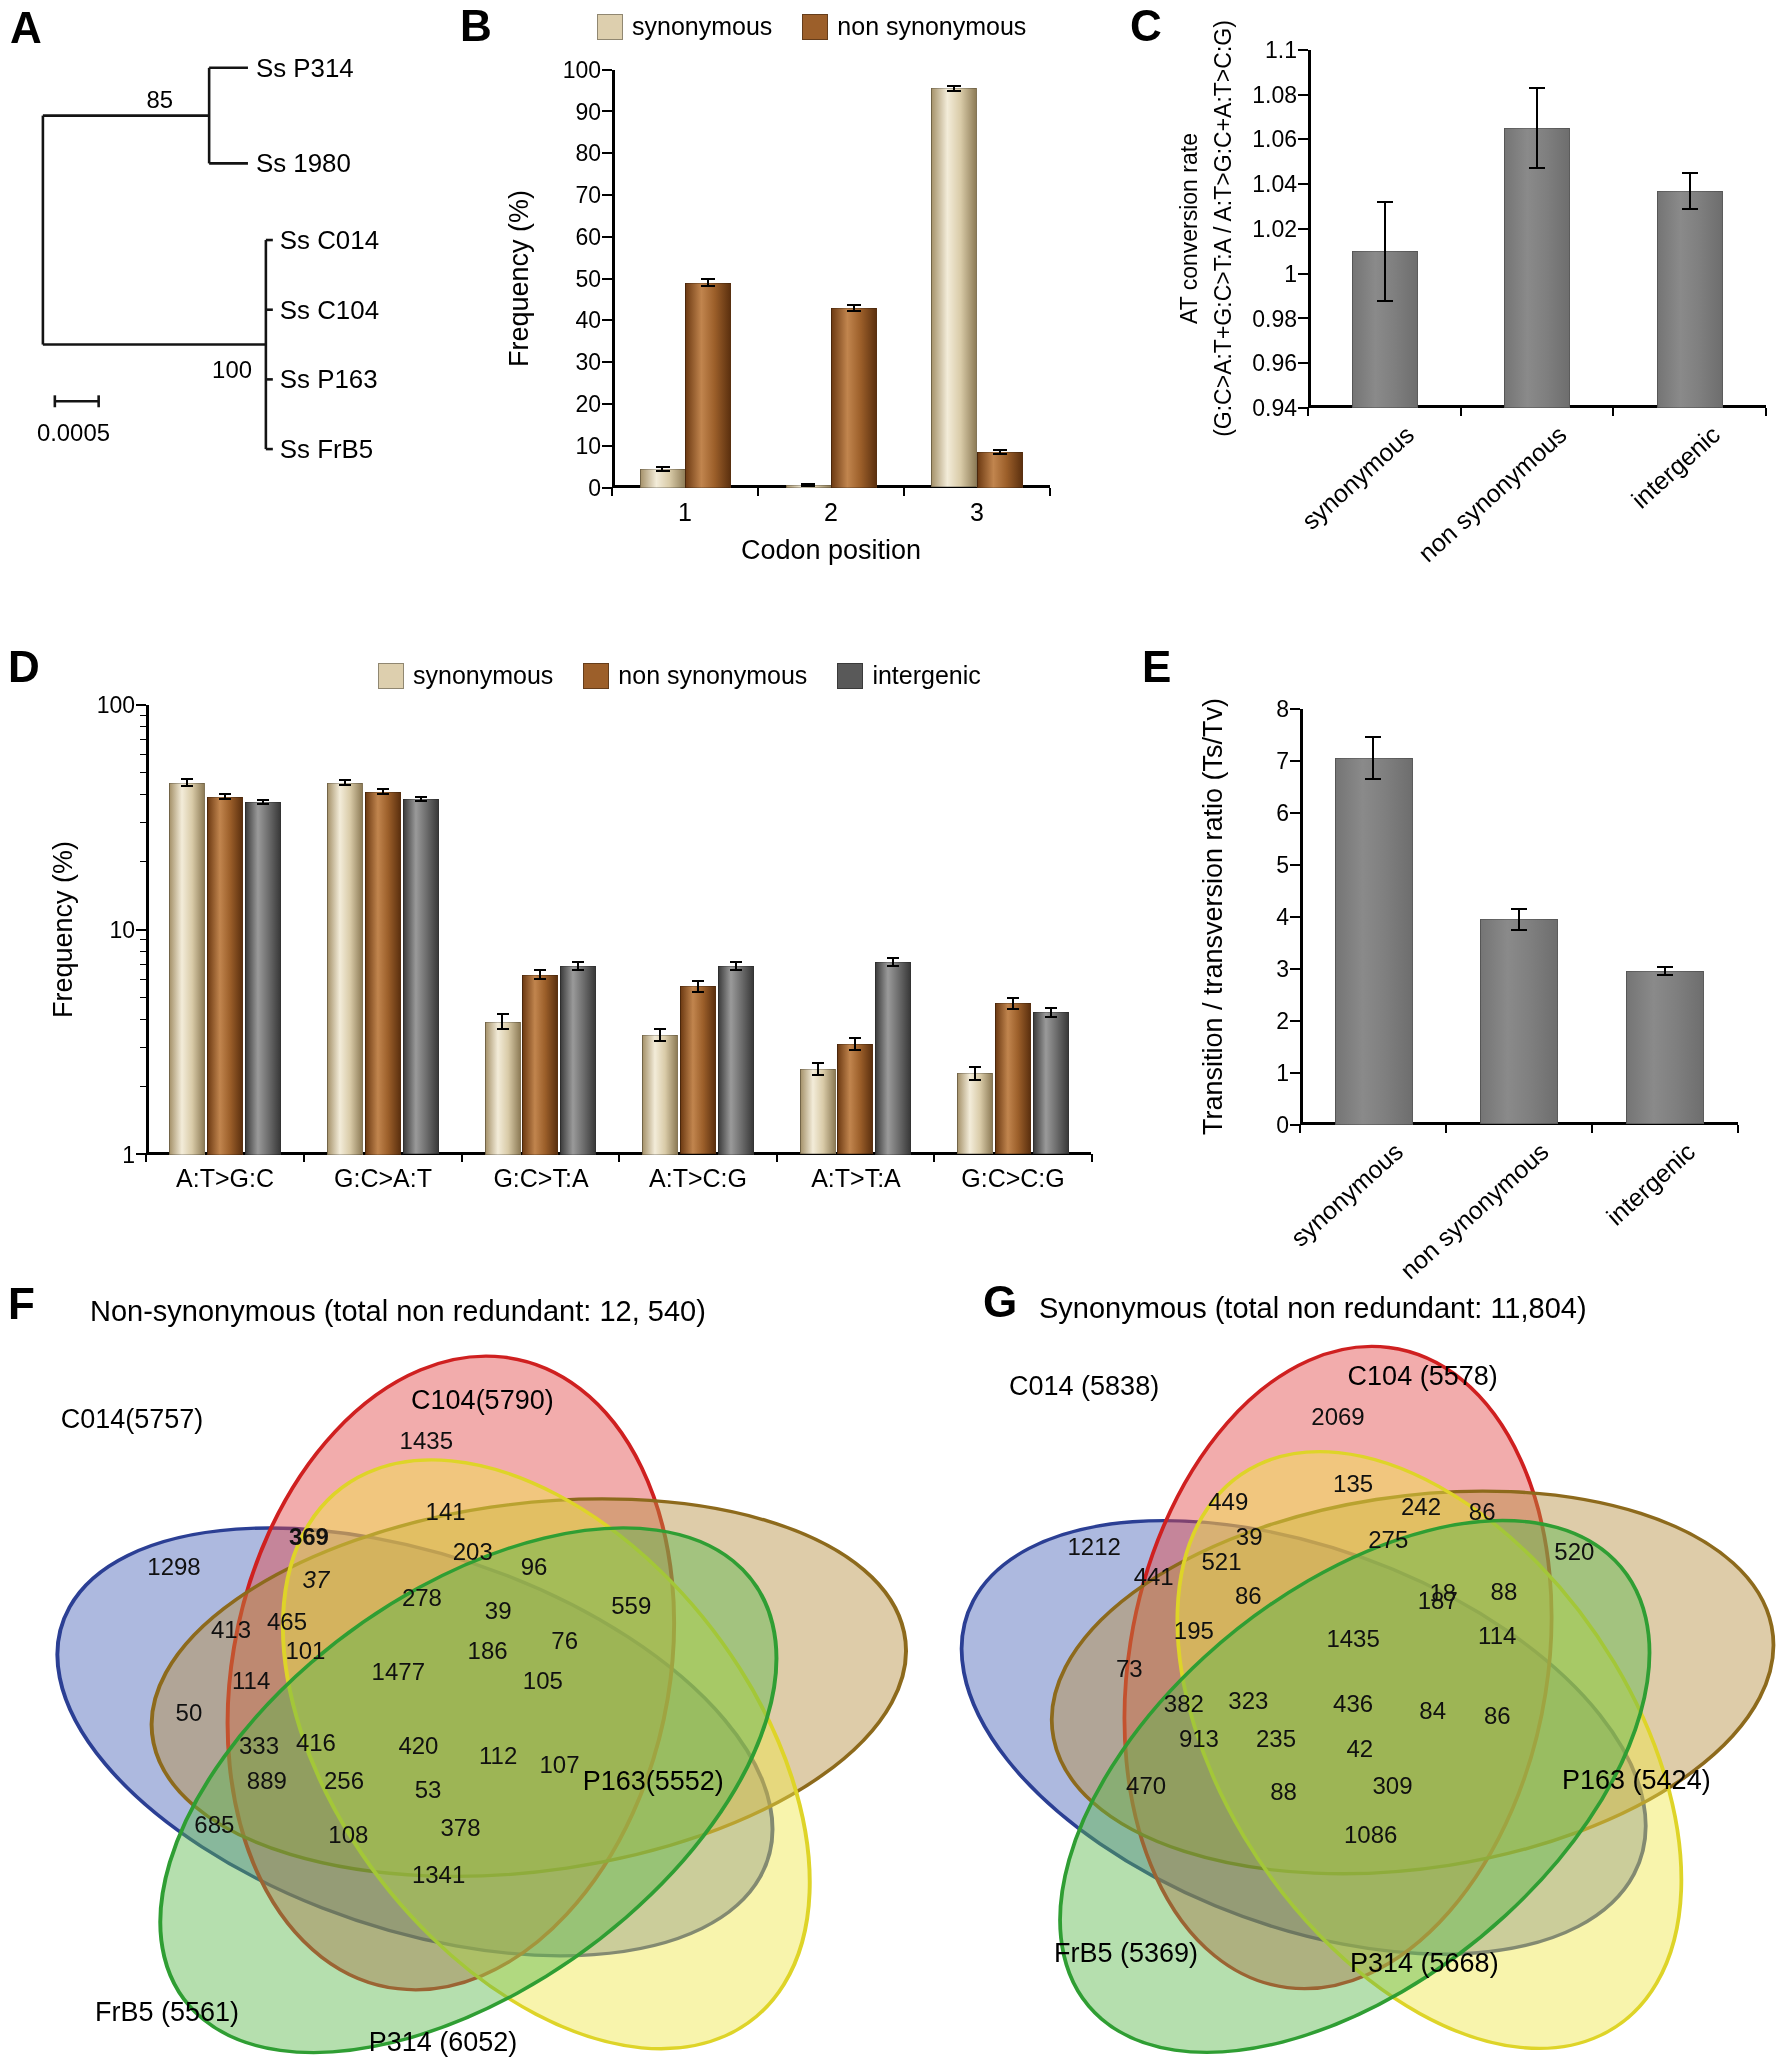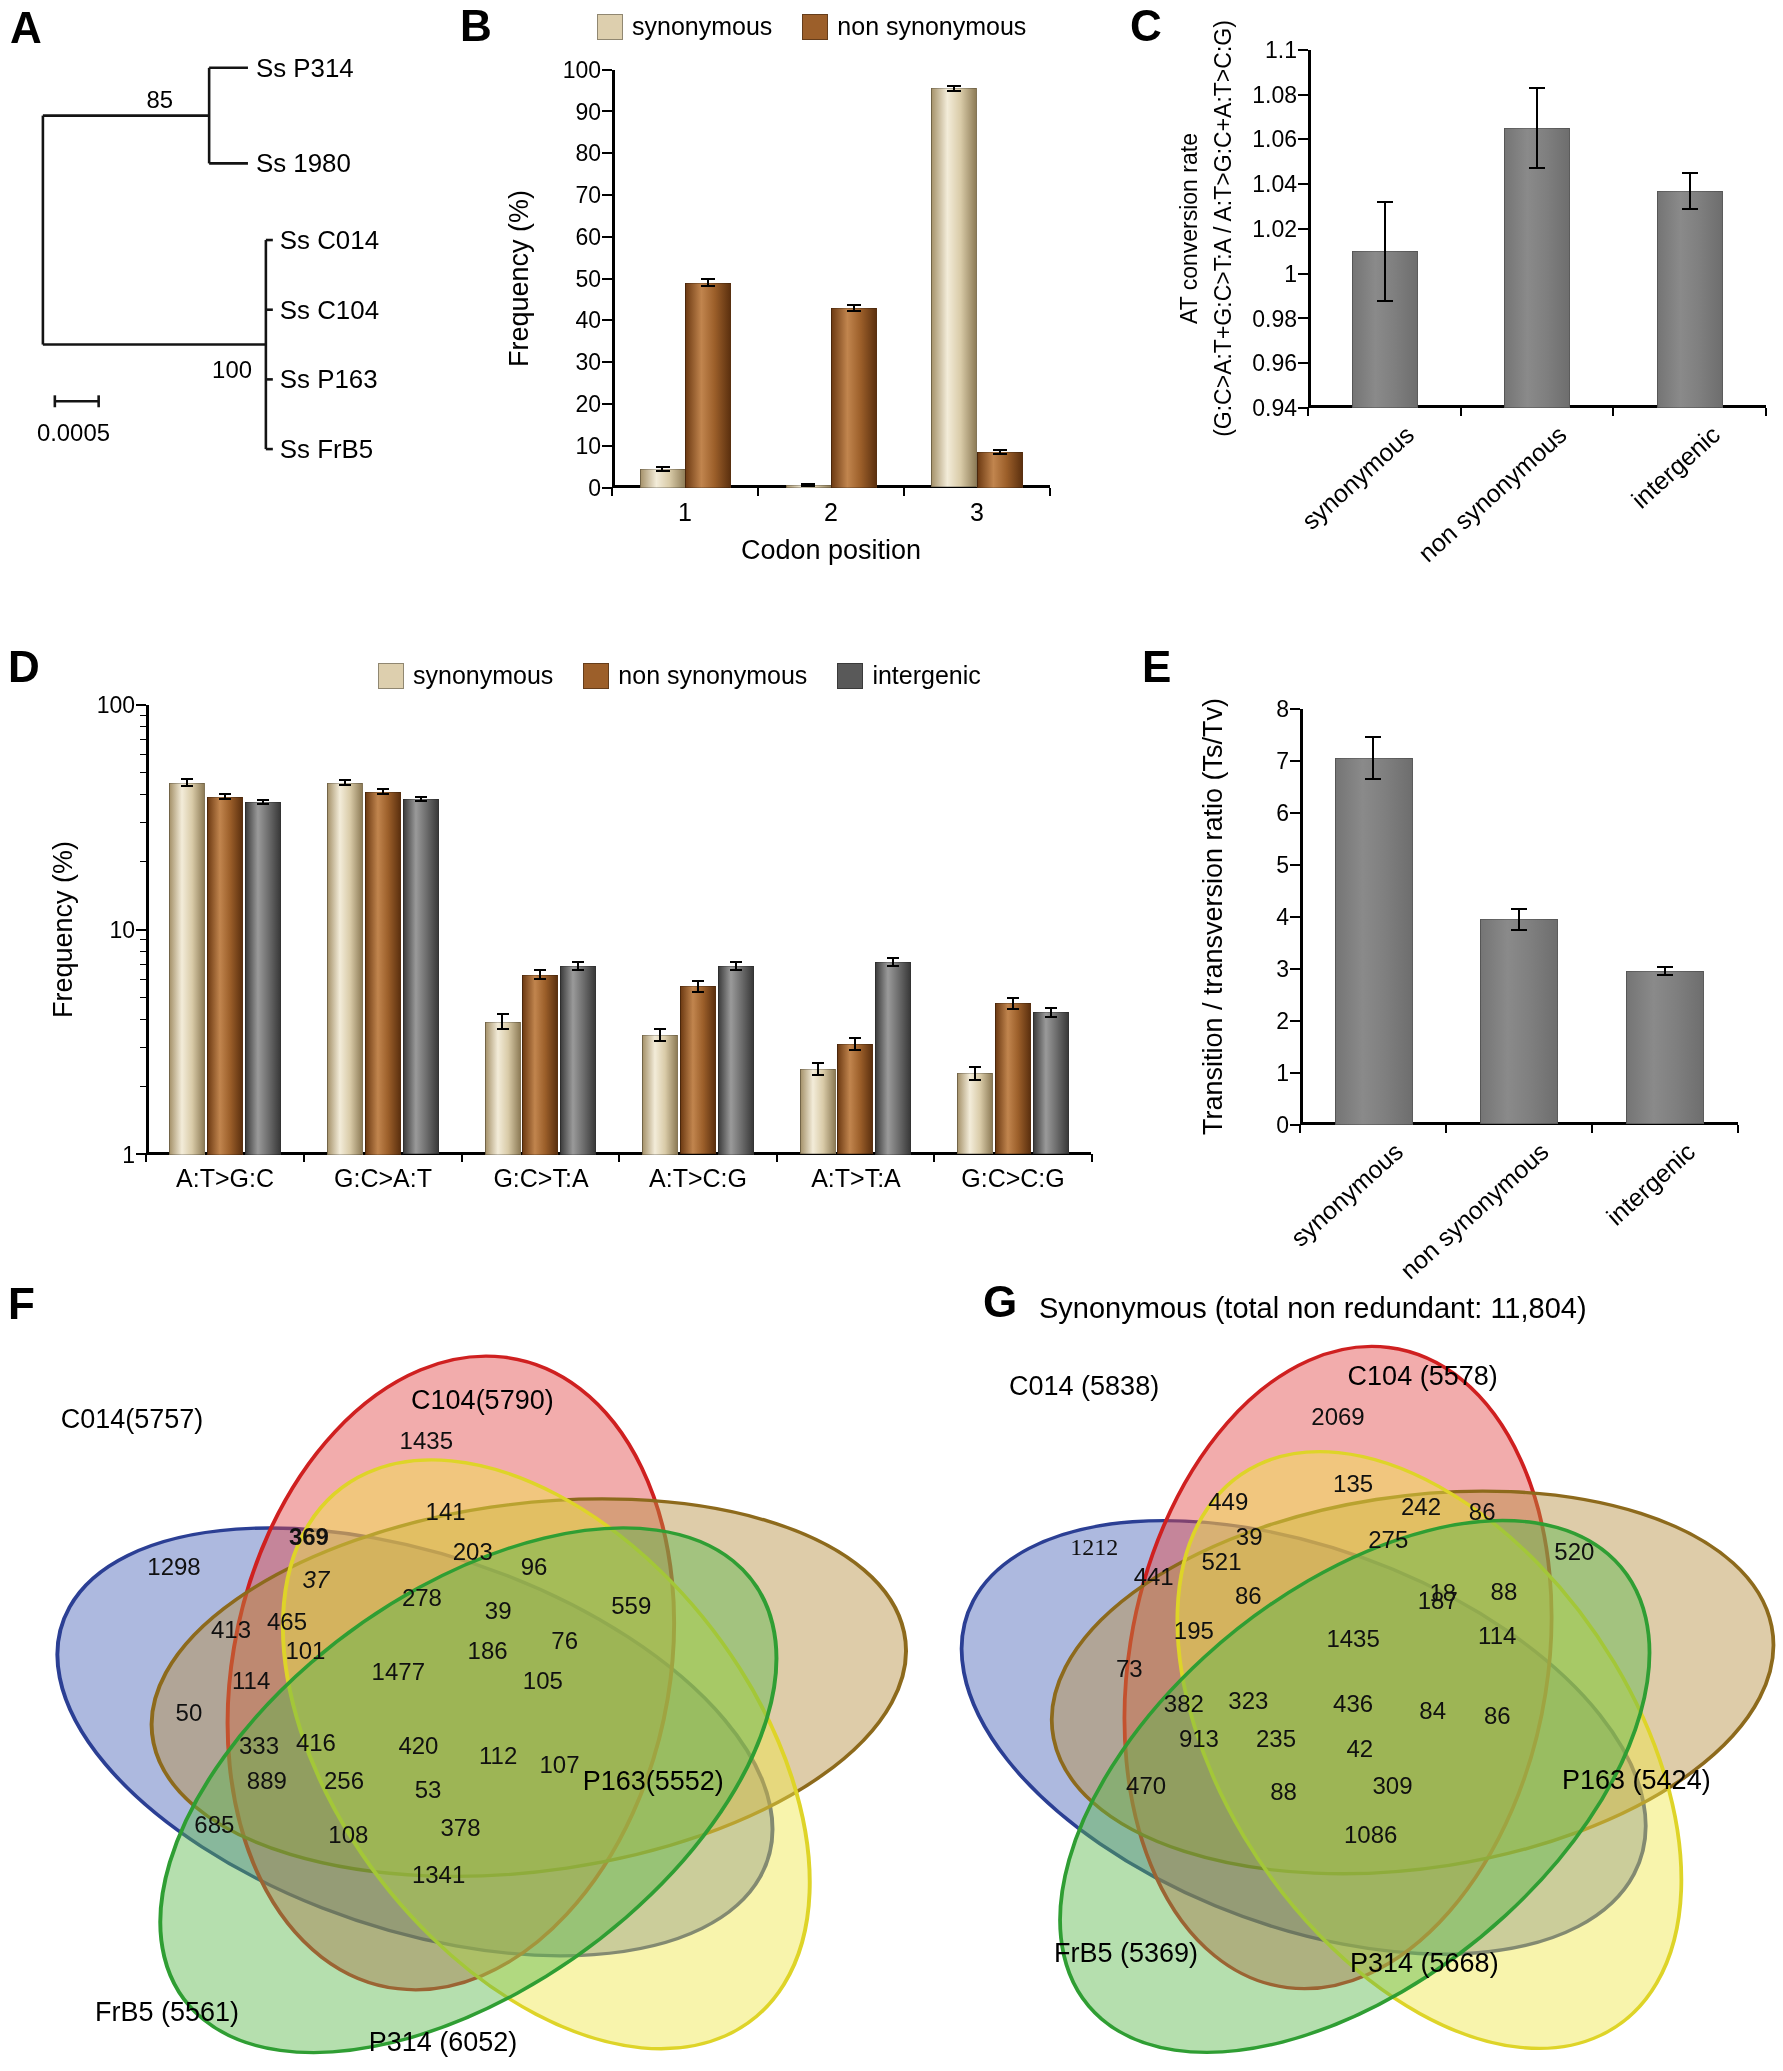--- a/index.html
+++ b/index.html
@@ -347,20 +347,21 @@
       <div class="err" style="left: 478px; top: 319px; width: 16px; height: 2px;"></div>
       <div class="err" style="left: 478px; top: 327px; width: 16px; height: 2px;"></div>
       <div class="vline" style="left: 120px; top: 478px; width: 2px; height: 8px;"></div>
       <div class="vline" style="left: 266px; top: 478px; width: 2px; height: 8px;"></div>
       <div class="vline" style="left: 412px; top: 478px; width: 2px; height: 8px;"></div>
       <div class="vline" style="left: 558px; top: 478px; width: 2px; height: 8px;"></div>
       <div class="rot90 axis-title" style="position: absolute; left: -364px; top: 254px; width: 796px;">Transition / transversion ratio (Ts/Tv)</div>
     </div>
 
   <div class="panel-letter" style="left:8px;top:1282px;">F</div>
+  <div class="fig-title" style="left:90px;top:1295px;">Non-synonymous (total non redundant: 12, 540)</div>
   <div class="venn" id="venn-F">
       <svg viewBox="0 0 100 100" preserveAspectRatio="none">
         <ellipse cx="42.8" cy="55.1" rx="43.5" ry="25" transform="rotate(25 42.8 55.1)" fill="rgba(73,100,183,0.45)" stroke="#2b3f94" stroke-width="0.45"></ellipse>
         <ellipse cx="46.9" cy="45.7" rx="43.5" ry="25" transform="rotate(98 46.9 45.7)" fill="rgba(226,70,70,0.45)" stroke="#cf2020" stroke-width="0.45"></ellipse>
         <ellipse cx="55.8" cy="47.7" rx="43.5" ry="25" transform="rotate(170 55.8 47.7)" fill="rgba(182,142,64,0.45)" stroke="#8d6a1c" stroke-width="0.45"></ellipse>
         <ellipse cx="57.8" cy="56.8" rx="43.5" ry="25" transform="rotate(62 57.8 56.8)" fill="rgba(240,230,70,0.45)" stroke="#ded428" stroke-width="0.45"></ellipse>
         <ellipse cx="48.9" cy="61.7" rx="43.5" ry="25" transform="rotate(134 48.9 61.7)" fill="rgba(90,185,75,0.45)" stroke="#2f9e33" stroke-width="0.45"></ellipse>
       </svg>
       <div class="venn-num" style="left: 44.1%; top: 14%;">1435</div>
       <div class="venn-num" style="left: 30.7%; top: 27.1%; font-weight: bold;">369</div>
@@ -405,21 +406,21 @@
   <div class="venn" id="venn-G">
       <svg viewBox="0 0 100 100" preserveAspectRatio="none">
         <ellipse cx="42.8" cy="55.1" rx="43.5" ry="25" transform="rotate(25 42.8 55.1)" fill="rgba(73,100,183,0.45)" stroke="#2b3f94" stroke-width="0.45"></ellipse>
         <ellipse cx="46.9" cy="45.7" rx="43.5" ry="25" transform="rotate(98 46.9 45.7)" fill="rgba(226,70,70,0.45)" stroke="#cf2020" stroke-width="0.45"></ellipse>
         <ellipse cx="55.8" cy="47.7" rx="43.5" ry="25" transform="rotate(170 55.8 47.7)" fill="rgba(182,142,64,0.45)" stroke="#8d6a1c" stroke-width="0.45"></ellipse>
         <ellipse cx="57.8" cy="56.8" rx="43.5" ry="25" transform="rotate(62 57.8 56.8)" fill="rgba(240,230,70,0.45)" stroke="#ded428" stroke-width="0.45"></ellipse>
         <ellipse cx="48.9" cy="61.7" rx="43.5" ry="25" transform="rotate(134 48.9 61.7)" fill="rgba(90,185,75,0.45)" stroke="#2f9e33" stroke-width="0.45"></ellipse>
       </svg>
       <div class="venn-num" style="left: 46.9%; top: 12%;">2069</div>
       <div class="venn-num" style="left: 33.8%; top: 23.4%;">449</div>
-      <div class="venn-num" style="left: 17.8%; top: 29.5%; font-family: Liberation Serif, serif;">1212</div>
+      <div class="venn-num" style="left: 17.8%; top: 29.5%;">1212</div>
       <div class="venn-num" style="left: 48.7%; top: 21%;">135</div>
       <div class="venn-num" style="left: 56.8%; top: 24.1%;">242</div>
       <div class="venn-num" style="left: 64.1%; top: 24.8%;">86</div>
       <div class="venn-num" style="left: 75.1%; top: 30.1%;">520</div>
       <div class="venn-num" style="left: 36.3%; top: 28.1%;">39</div>
       <div class="venn-num" style="left: 52.9%; top: 28.5%;">275</div>
       <div class="venn-num" style="left: 59.4%; top: 32.5%; margin-top: 24px;">18</div>
       <div class="venn-num" style="left: 66.7%; top: 35.5%;">88</div>
       <div class="venn-num" style="left: 24.9%; top: 33.5%;">441</div>
       <div class="venn-num" style="left: 33%; top: 31.5%;">521</div>

